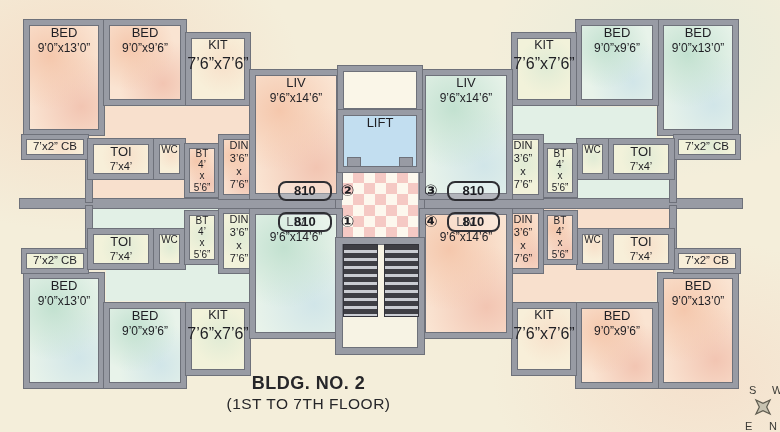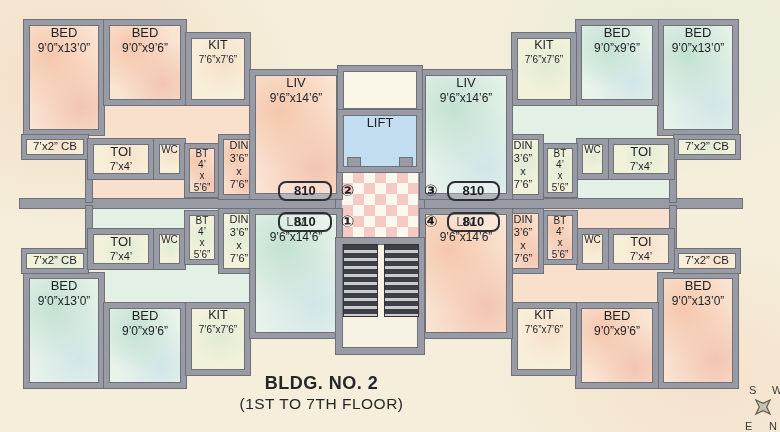--- a/index.html
+++ b/index.html
@@ -37,21 +37,21 @@
       radial-gradient(circle at 60% 40%, rgba(246,212,190,.55) 0%, rgba(246,212,190,0) 65%),
       #f8efd9;}
   .f-cream-teal{background:
       radial-gradient(circle at 55% 45%, rgba(206,228,208,.5) 0%, rgba(206,228,208,0) 65%),
       #f2f2da;}
   .f-blue{background:#c2def0;}
   .f-white{background:#faf6e8;}
   .rname{display:block;font-size:13px;line-height:1.25;}
   .rdims{display:block;font-size:12px;line-height:1.2;white-space:pre-line;}
   .kit .rname{font-size:12.5px;}
-  .kit .rdims{font-size:10px;}
+  .kit .rdims{font-size:16px;}
   .toi .rdims{font-size:11px;}
   .wc .rname{font-size:10px;}
   .cb .rname{font-size:11.5px;}
   .din .rname,.din .rdims{font-size:11px;line-height:1.18;}
   .bt .rname,.bt .rdims{font-size:10px;line-height:1.12;}
   .lobby{position:absolute;z-index:2;
     background-color:#fdf8ee;
     background-image:
       linear-gradient(45deg,#f5c9c4 25%,transparent 25%,transparent 75%,#f5c9c4 75%),
       linear-gradient(45deg,#f5c9c4 25%,transparent 25%,transparent 75%,#f5c9c4 75%);
@@ -62,21 +62,21 @@
     background:#f7f3e4;}
   .flight{position:absolute;z-index:4;
     background:repeating-linear-gradient(180deg,#3e3e44 0 5px,#caccd2 5px 8px);
     border:1px solid #33333a;}
   .stub{position:absolute;z-index:4;background:#989ba4;box-shadow:0 0 0 1px #6e717a;}
   .badge-row{position:absolute;z-index:5;display:flex;align-items:center;gap:9px;}
   .num{border:2px solid #2e2e33;border-radius:8px;padding:0 14px;
     font-weight:bold;font-size:13px;line-height:16px;color:#1d1d22;
     background:rgba(255,255,255,.25);}
   .circ{font-size:16px;font-weight:bold;color:#1d1d22;line-height:16px;}
-  #title{position:absolute;z-index:6;left:13px;top:373px;width:617px;text-align:center;color:#262629;}
+  #title{position:absolute;z-index:6;left:0;top:373px;width:617px;text-align:center;color:#262629;}
   #title .t1{font-size:18px;font-weight:bold;letter-spacing:.5px;}
   #title .t2{font-size:15.5px;margin-top:1px;letter-spacing:.5px;}
   #compass{position:absolute;z-index:6;left:740px;top:384px;width:44px;height:48px;
     font-size:11px;color:#3a3a35;}
   #compass span{position:absolute;}
   #compass .c-s{left:9px;top:0;}
   #compass .c-w{left:32px;top:0;}
   #compass .c-e{left:5px;top:36px;}
   #compass .c-n{left:29px;top:36px;}
   #compass svg{position:absolute;left:13px;top:13px;}

